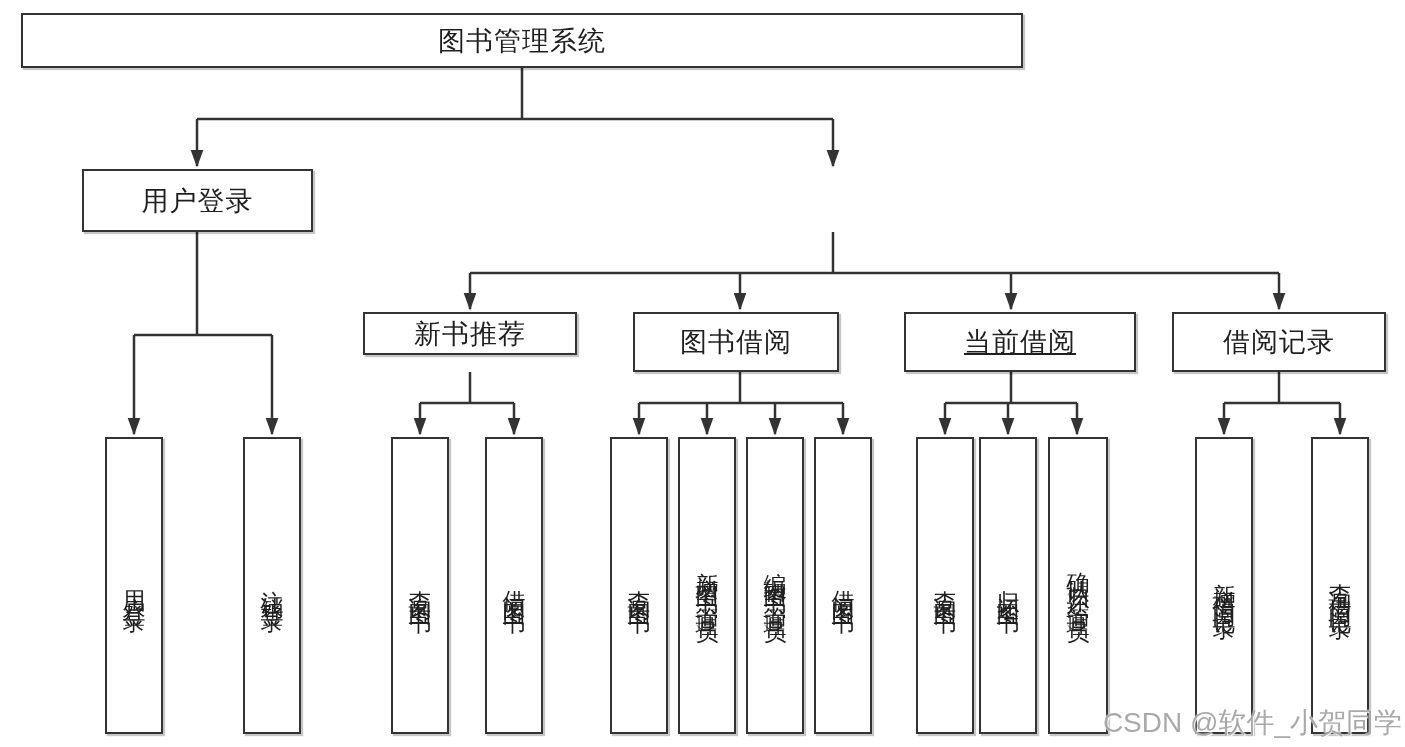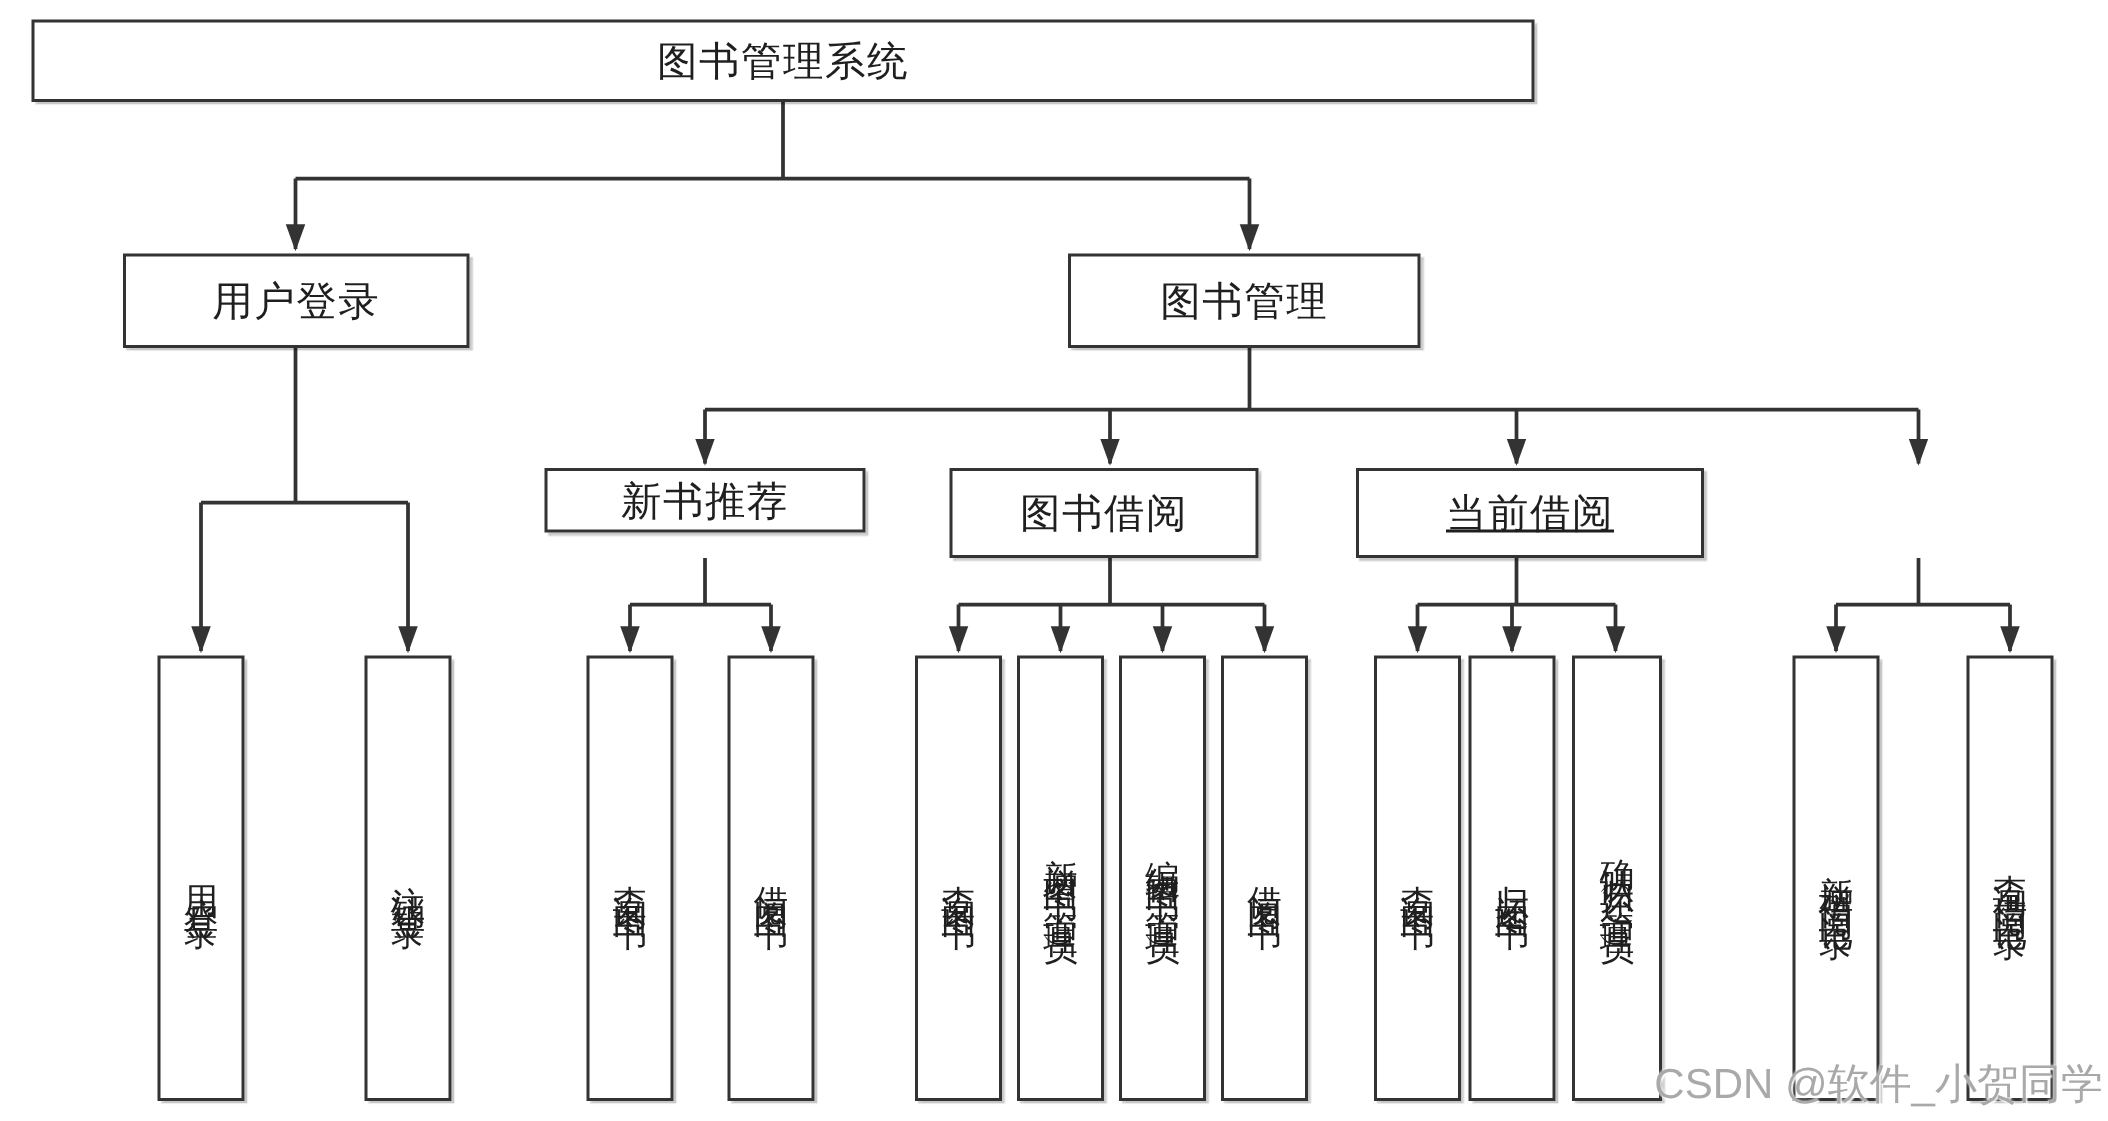--- a/index.html
+++ b/index.html
@@ -117,32 +117,32 @@
     <line x1="1340" y1="403" x2="1340" y2="434" marker-end="url(#arrow)"></line>
   </svg>
 
   <div class="box h-box root-box" style="left:21px; top:13px; width:1002px; height:55px;">
     <span class="label">图书管理系统</span>
   </div>
 
   <div class="box h-box" style="left:82px; top:169px; width:231px; height:63px;">
     <span class="label">用户登录</span>
   </div>
-  <div class="box h-box" style="left:712px; top:169px; width:235px; height:63px;">
-    <span class="label">图书管理</span>
-  </div>
 
   <div class="box h-box" style="left:363px; top:312px; width:214px; height:43px;">
     <span class="label">新书推荐</span>
   </div>
   <div class="box h-box" style="left:633px; top:312px; width:206px; height:60px;">
     <span class="label">图书借阅</span>
   </div>
   <div class="box h-box" style="left:904px; top:312px; width:232px; height:60px;text-decoration:underline;">
     <span class="label">当前借阅</span>
+  </div>
+  <div class="box h-box" style="left:1172px; top:312px; width:214px; height:60px;">
+    <span class="label">借阅记录</span>
   </div>
 
   <div class="box v-box" style="left:105px; top:437px; width:58px; height:297px;">
     <span class="label">用户登录</span>
   </div>
   <div class="box v-box" style="left:243px; top:437px; width:58px; height:297px;">
     <span class="label">注销登录</span>
   </div>
 
   <div class="box v-box" style="left:391px; top:437px; width:58px; height:297px;">

